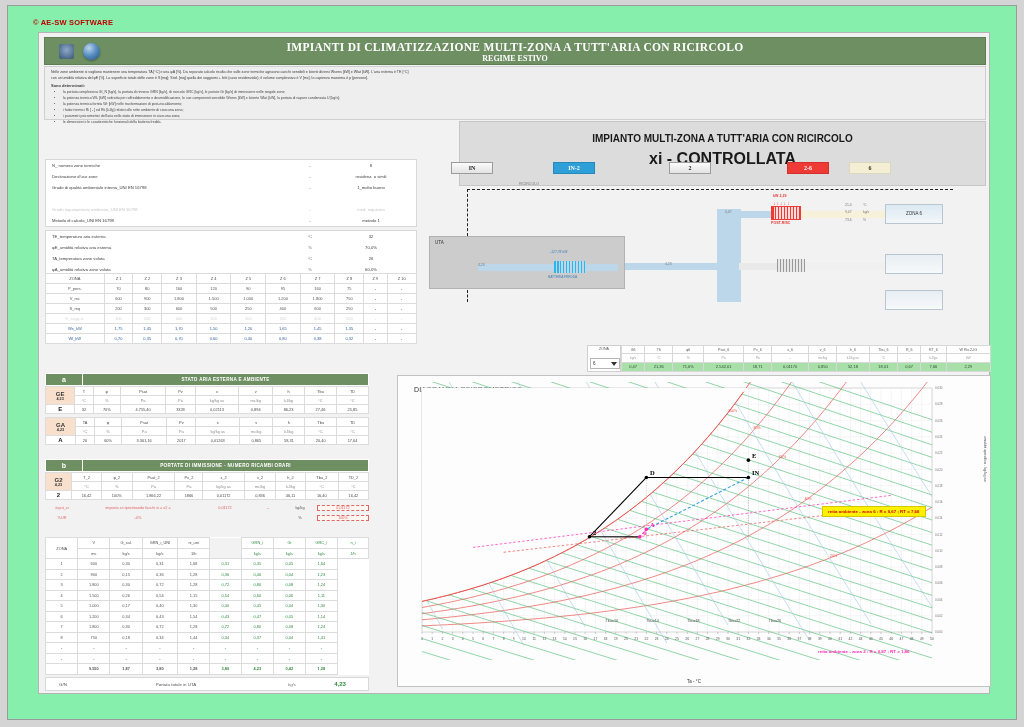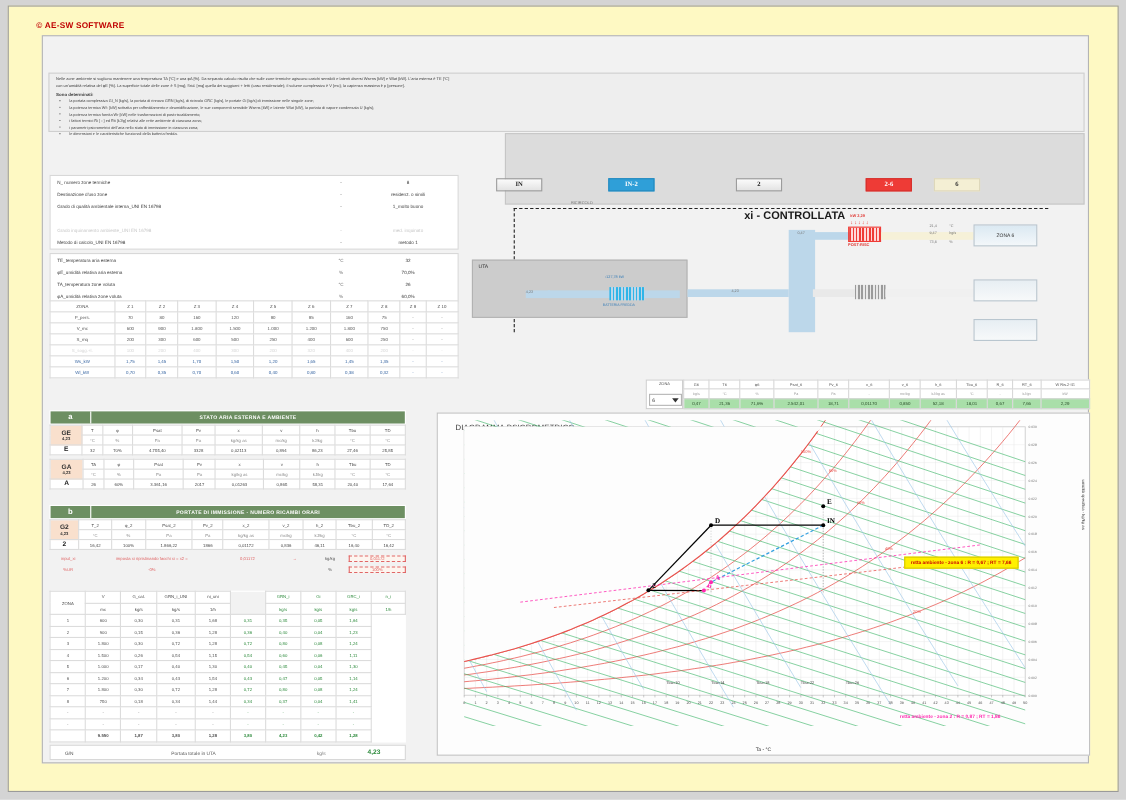--- a/index.html
+++ b/index.html
@@ -6,21 +6,21 @@
   html, body { margin:0; padding:0; }
   body {
     width:1024px; height:727px;
     background:#d4d4d4;
     font-family:"Liberation Sans", sans-serif;
     overflow:hidden;
   }
   .page {
     position:absolute; left:7px; top:5px;
     width:1010px; height:715px;
-    background:#fef9c3;
+    background:#86efac;
     border:1px solid #9a9a9a;
   }
   .brand {
     position:absolute; left:25px; top:12px;
     font-size:7.5px; font-weight:bold; color:#c00000;
     letter-spacing:.2px;
   }
 
   
   .sheet {
@@ -74,21 +74,21 @@
   .rtitle {
     position:absolute; left:420px; top:88px; width:527px; height:65px;
     background:#dcdcdc; border:1px solid #c6c6c6;
   }
   .rtitle .l1 {
     position:absolute; left:0; right:0; top:11px; text-align:center;
     font-size:10px; font-weight:bold; color:#1a1a1a;
   }
   .rtitle .l2 {
     position:absolute; left:0; right:0; top:28px; text-align:center;
-    font-size:10px; font-weight:bold; color:#1a1a1a;margin-top:41px;
+    font-size:16px; font-weight:bold; color:#1a1a1a;
   }
 
   
   .blk { position:absolute; background:#ffffff; border:1px solid #d8d8d8; }
   .row { display:flex; align-items:center; height:11px; font-size:4.2px; color:#3d3d3d; }
   .row .lab { flex:1; padding-left:6px; }
   .row .unit { width:32px; text-align:center; color:#7a7a7a; }
   .row .val { width:90px; text-align:center; color:#3d3d3d; }
   .row.faded .lab, .row.faded .unit, .row.faded .val { color:#c8c8c8; }
 
@@ -263,36 +263,43 @@
 
 <div class="page">
 
   <div class="brand">
     <span>©</span>
     <span>AE-SW SOFTWARE</span>
   </div>
 
   <div class="sheet">
 
+    <div class="banner">
+      <div class="ic1"></div>
+      <div class="ic2"></div>
+      <div class="t1">IMPIANTI DI CLIMATIZZAZIONE MULTI-ZONA A TUTT'ARIA  CON RICIRCOLO</div>
+      <div class="t2">REGIME ESTIVO</div>
+    </div>
 
     <div class="descr">
       <p class="lead">Nelle zone ambiente si vogliono mantenere una temperatura TA [°C] e una φA [%]. Da separato calcolo risulta che sulle zone termiche agiscono carichi sensibili e latenti diversi Wsens [kW] e Wlat [kW]. L'aria esterna è TE [°C]</p>
       <p class="lead">con un'umidità relativa del φE [%]. La superficie totale delle zone è S [mq]; Srid. [mq] quella dei soggiorni + letti (caso residenziale); il volume complessivo è V [mc]; la capienza massima è p [persone].</p>
       <p class="bold">Sono determinati:</p>
       <ul>
         <li>la portata complessiva GI_N [kg/s], la portata di rinnovo GRN [kg/s], di ricircolo GRC [kg/s], le portate Gi [kg/s] di immissione nelle singole zone;</li>
         <li>la potenza termica Wf- [kW] sottratta per raffreddamento e deumidificazione, le sue componenti sensibile Wsens [kW] e  latente Wlat [kW], la portata di vapore condensata U [kg/s];</li>
         <li>la potenza termica fornita Wr [kW] nelle trasformazioni di post-riscaldamento;</li>
         <li>i fattori termici Ri [ - ] ed Rti [kJ/g] relativi alle rette ambiente di ciascuna zona;</li>
         <li>i parametri psicrometrici dell'aria nello stato di immissione in ciascuna zona;</li>
         <li>le dimensioni e le caratteristiche funzionali della batteria fredda.</li>
       </ul>
     </div>
 
     <div class="rtitle">
+      <div class="l1">IMPIANTO MULTI-ZONA A TUTT'ARIA CON RICIRCOLO</div>
       <div class="l2">xi - CONTROLLATA</div>
     </div>
 
     <div class="blk" style="left:6px; top:126px; width:372px; height:68px;">
       <div class="row">
         <div class="lab">N_ numero zone termiche</div>
         <div class="unit">-</div>
         <div class="val">8</div>
       </div>
       <div class="row">

